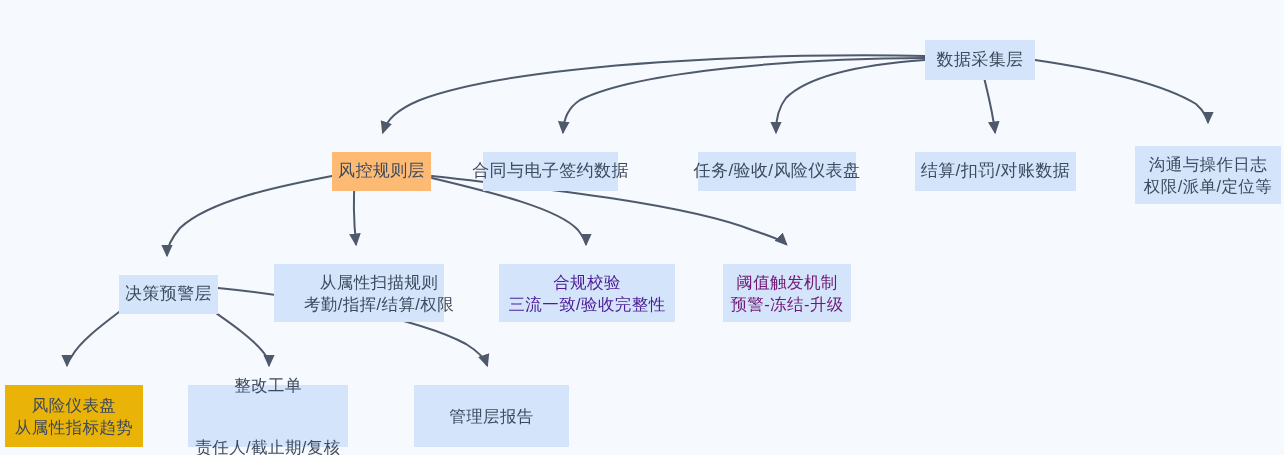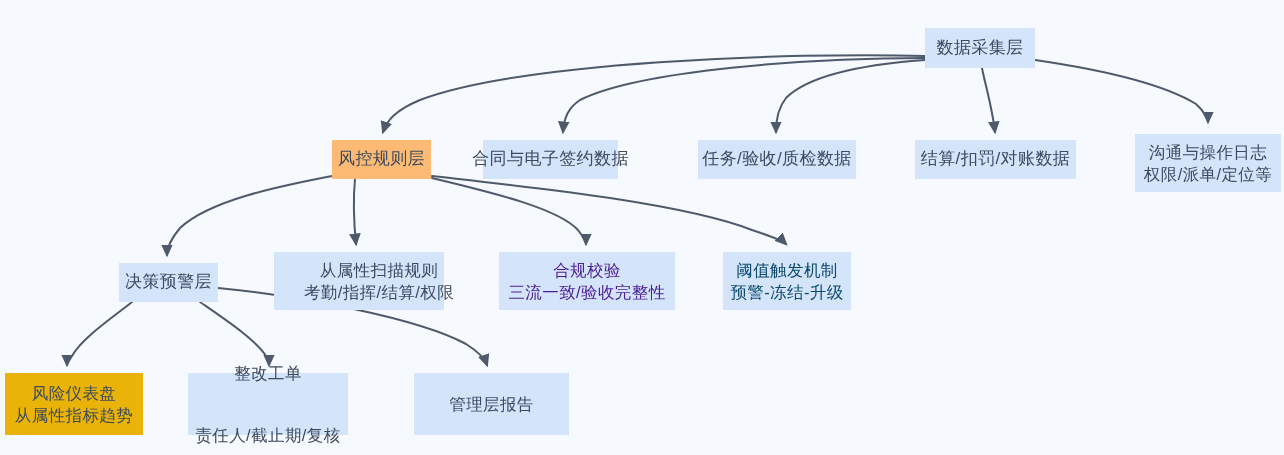--- a/index.html
+++ b/index.html
@@ -34,20 +34,21 @@
     display: flex;
     flex-direction: column;
     align-items: center;
     justify-content: center;
     box-sizing: border-box;
     text-align: right;
     line-height: 1.34;
     font-size: 17px;
     letter-spacing: 0.4px;
     white-space: nowrap;
+    margin-top: 12px;
   }
   .node .line1 { display: block; }
   .node .line2 { display: block; }
   .node.two-line { font-size: 16.5px; }
 </style>
 </head>
 <body style="background: rgb(246, 249, 253);">
 
 <div id="diagram-root">
   <svg id="edge-layer" viewBox="0 0 1284 455" width="1284" height="455">
@@ -75,41 +76,41 @@
       <div class="node" style="left: 925px; top: 28px; width: 110px; height: 40px; background: rgb(211, 228, 251); color: rgb(61, 74, 92);">
         <span class="line1">数据采集层</span>
       </div>
       <div class="node" style="left: 332px; top: 140px; width: 99px; height: 39px; background: #fdba74; color: rgb(61, 74, 92);">
         <span class="line1">风控规则层</span>
       </div>
       <div class="node" style="left: 483px; top: 140px; width: 135px; height: 39px; background: rgb(211, 228, 251); color: rgb(61, 74, 92);">
         <span class="line1">合同与电子签约数据</span>
       </div>
       <div class="node" style="left: 698px; top: 140px; width: 158px; height: 39px; background: rgb(211, 228, 251); color: rgb(61, 74, 92);">
-        <span class="line1">任务/验收/质检数据</span>
+        <span class="line1">任务/验收/风险仪表盘</span>
       </div>
       <div class="node" style="left: 915px; top: 140px; width: 161px; height: 39px; background: rgb(211, 228, 251); color: rgb(61, 74, 92);">
         <span class="line1">结算/扣罚/对账数据</span>
       </div>
       <div class="node two-line" style="left: 1135px; top: 134px; width: 146px; height: 58px; background: rgb(211, 228, 251); color: rgb(61, 74, 92);">
         <span class="line1">沟通与操作日志</span>
         <span class="line2">权限/派单/定位等</span>
       </div>
       <div class="node" style="left: 119px; top: 263px; width: 99px; height: 39px; background: rgb(211, 228, 251); color: rgb(61, 74, 92);">
         <span class="line1">决策预警层</span>
       </div>
       <div class="node two-line" style="left: 274px; top: 252px; width: 170px; height: 58px; background: rgb(211, 228, 251); color: rgb(61, 74, 92); padding-left: 40px;">
         <span class="line1">从属性扫描规则</span>
         <span class="line2">考勤/指挥/结算/权限</span>
       </div>
       <div class="node two-line" style="left: 499px; top: 252px; width: 176px; height: 58px; background: rgb(211, 228, 251); color: #4c1d95;">
         <span class="line1">合规校验</span>
         <span class="line2">三流一致/验收完整性</span>
       </div>
-      <div class="node two-line" style="left: 723px; top: 252px; width: 128px; height: 58px; background: rgb(211, 228, 251); color: #0c4a6e;">
+      <div class="node two-line" style="left: 723px; top: 252px; width: 128px; height: 58px; background: rgb(211, 228, 251); color: #701a75;">
         <span class="line1">阈值触发机制</span>
         <span class="line2">预警-冻结-升级</span>
       </div>
       <div class="node two-line" style="left: 5px; top: 373px; width: 138px; height: 62px; background: #eab308; color: rgb(61, 74, 92);">
         <span class="line1">风险仪表盘</span>
         <span class="line2">从属性指标趋势</span>
       </div>
       <div class="node two-line" style="left: 188px; top: 373px; width: 160px; height: 62px; background: rgb(211, 228, 251); color: rgb(61, 74, 92); gap: 40px;">
         <span class="line1">整改工单</span>
         <span class="line2">责任人/截止期/复核</span>

